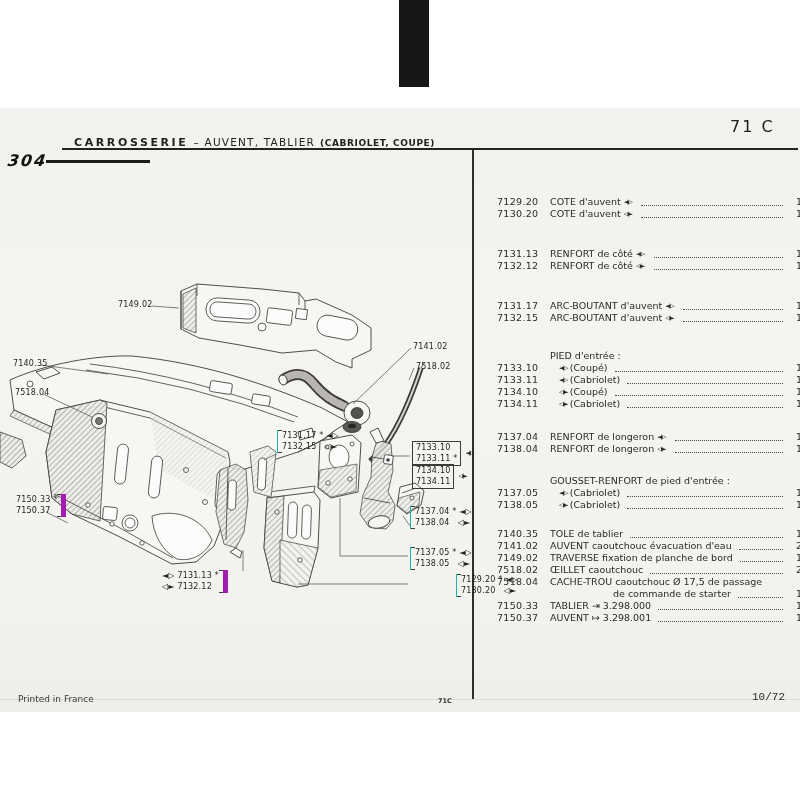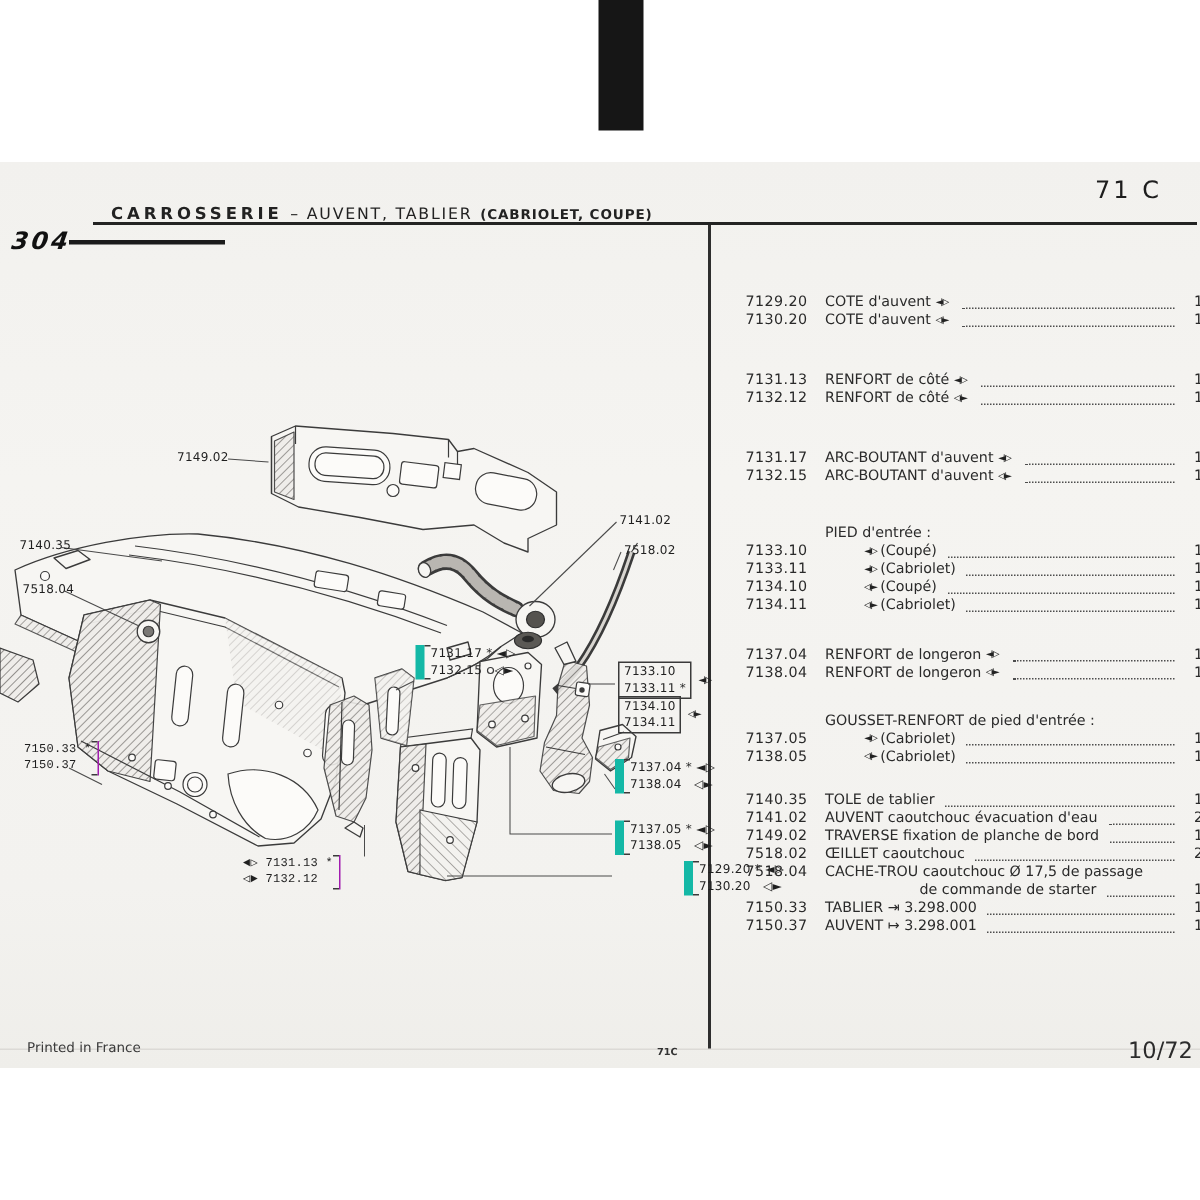--- a/index.html
+++ b/index.html
@@ -18,42 +18,42 @@
   #section-code{left:730px;top:117px;font-size:16px;letter-spacing:2px;color:#1d1d1d;}
   #rule-main{left:62px;top:148px;width:736px;height:2px;background:#232323;}
   #model-logo{left:8px;top:151px;font-size:16px;font-weight:bold;font-style:italic;
               letter-spacing:2px;transform:skewX(-8deg);color:#111;}
   #rule-model{left:46px;top:160px;width:104px;height:2.5px;background:#1b1b1b;}
   #v-divider{left:472px;top:150px;width:1.5px;height:550px;background:#2e2e2e;}
   #rule-bottom{left:0;top:699px;width:800px;height:1px;background:#dcdad6;}
   
   #footer-left{left:18px;top:694px;font-size:9px;color:#3a3a3a;}
   #footer-center{left:438px;top:697px;font-size:6.5px;font-weight:bold;color:#333;}
-  #footer-right{left:752px;top:691px;font-size:15px;color:#2c2c2c;}
+  #footer-right{left:752px;top:691px;font-size:11px;color:#2c2c2c;font-family:Liberation Mono, monospace;}
   
   .plist-group{position:absolute;left:492px;width:310px;}
   .prow{display:flex;align-items:baseline;height:12px;line-height:12px;font-size:9.5px;
         color:#2a2a2a;white-space:nowrap;padding-left:5px;}
   .prow .ref{width:48px;flex:none;letter-spacing:0.3px;}
   .prow .body{margin-left:5px;white-space:pre;}
-  .prow .body.indent{margin-left:28px;}
+  .prow .body.indent{margin-left:11px;}
   .prow .body.contind{margin-left:68px;text-align:right;}
   .prow .arr{font-size:7px;letter-spacing:-1.5px;position:relative;top:-1px;margin:0 3px;color:#222;}
   .prow .dots{flex:1;border-bottom:1.4px dotted #4d4d4d;margin:0 5px 2px 7px;height:1px;align-self:flex-end;}
   .prow .qty{width:14px;flex:none;text-align:right;}
   .prow.heading .body{margin-left:53px;}
   
   .callout{position:absolute;display:flex;align-items:center;font-size:8px;line-height:10.5px;
            color:#1f1f1f;white-space:pre;}
   .clines{position:relative;}
   .cline{white-space:pre;letter-spacing:0.2px;}
-  .bk-l{border-left:6px solid #14b8a6;padding:1px 2px 1px 4px;}
+  .bk-l{border-left:1px solid #14b8a6;padding:1px 2px 1px 4px;}
   .bk-l::before,.bk-l::after{content:"";position:absolute;left:0;width:4px;height:1px;background:#3a3a3a;}
   .bk-l::before{top:0;}.bk-l::after{bottom:0;}
-  .bk-r{border-right:1px solid #a21caf;padding:1px 4px 1px 2px;font-family:Liberation Mono, monospace;}
+  .bk-r{border-right:5px solid #a21caf;padding:1px 4px 1px 2px;}
   .bk-r::before,.bk-r::after{content:"";position:absolute;right:0;width:4px;height:1px;background:#3a3a3a;}
   .bk-r::before{top:0;}.bk-r::after{bottom:0;}
   .bk-box{border:1px solid #3a3a3a;padding:1px 3px;}
   .co-arrow{font-size:7px;letter-spacing:-1.5px;margin-left:4px;color:#222;}
   
   #diagram{position:absolute;left:0;top:0;width:800px;height:800px;pointer-events:none;}
 </style>
 </head>
 <body>
 

